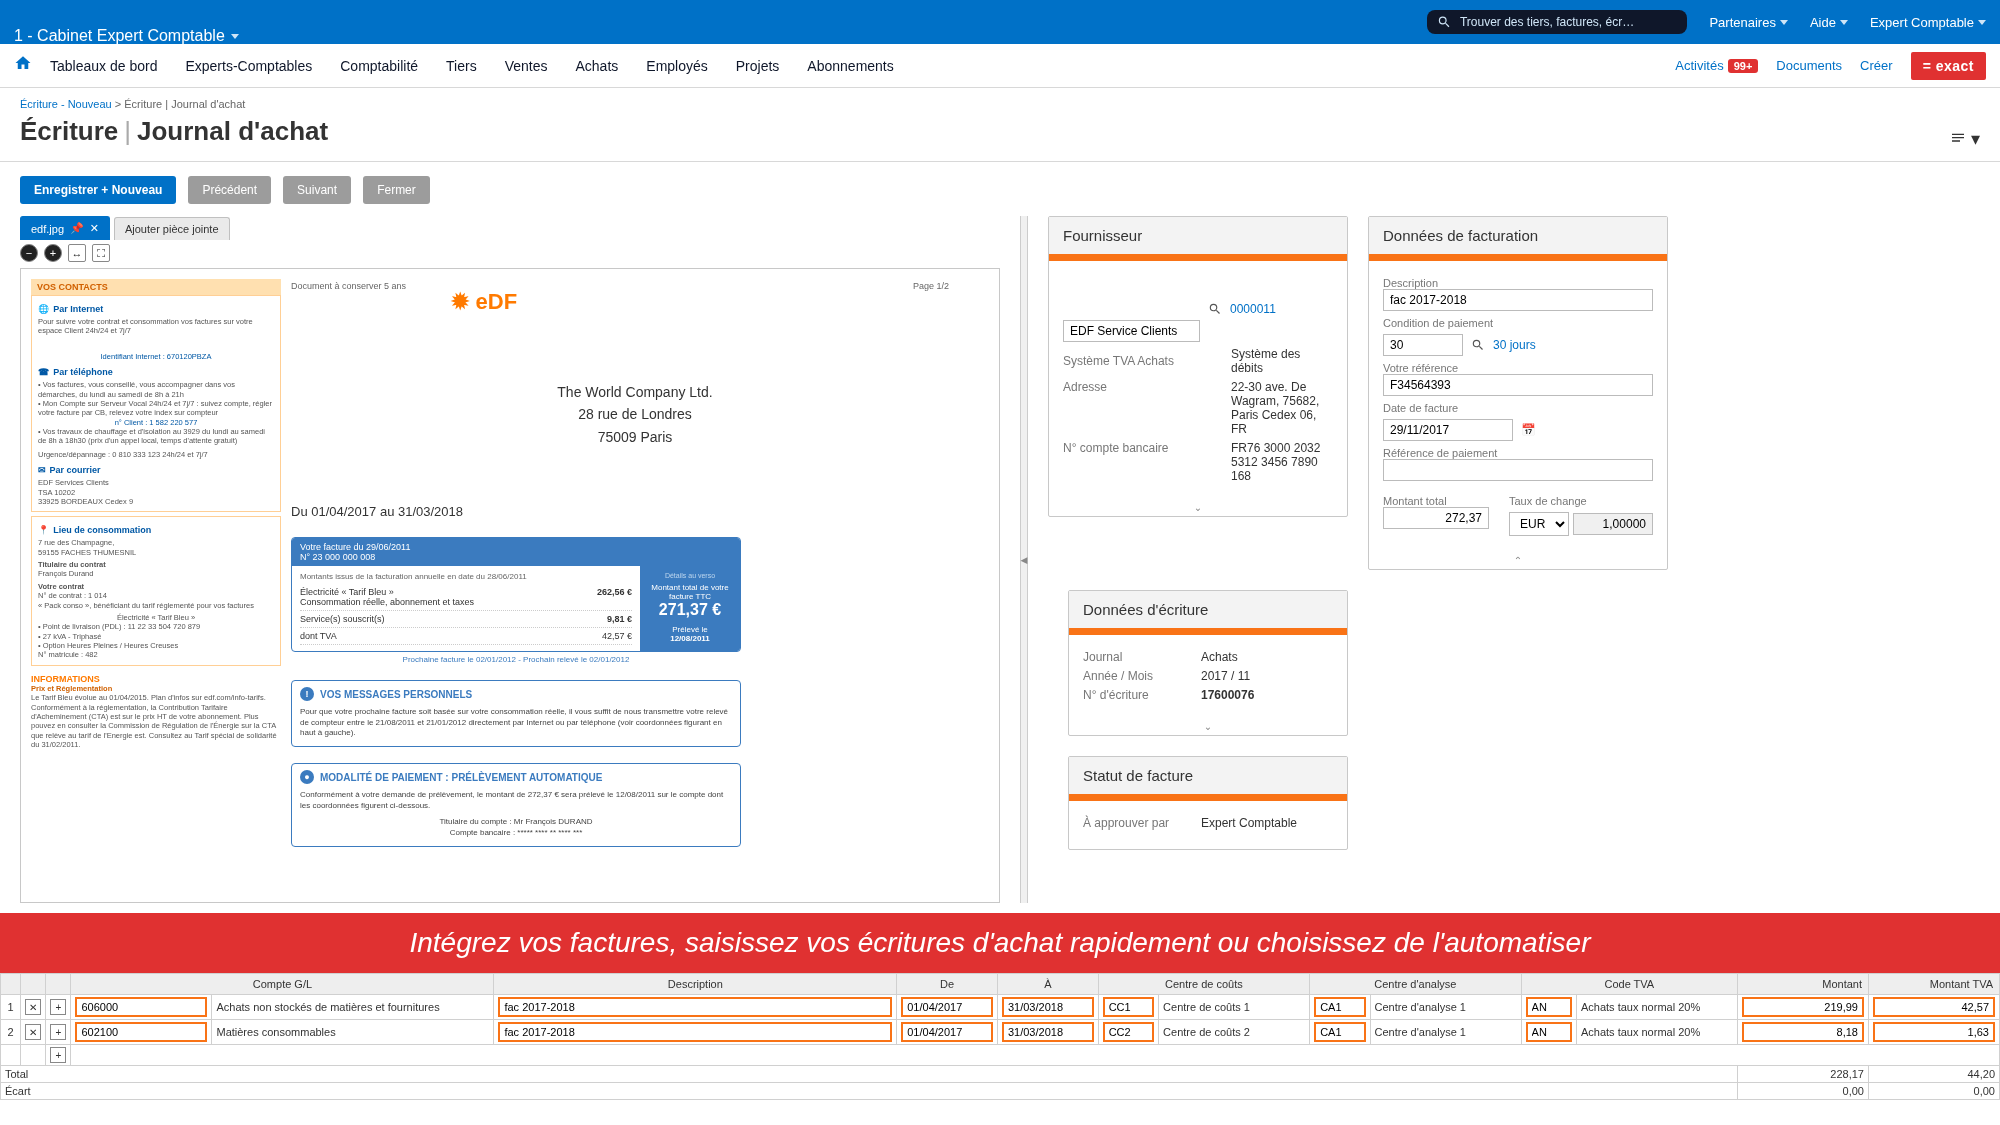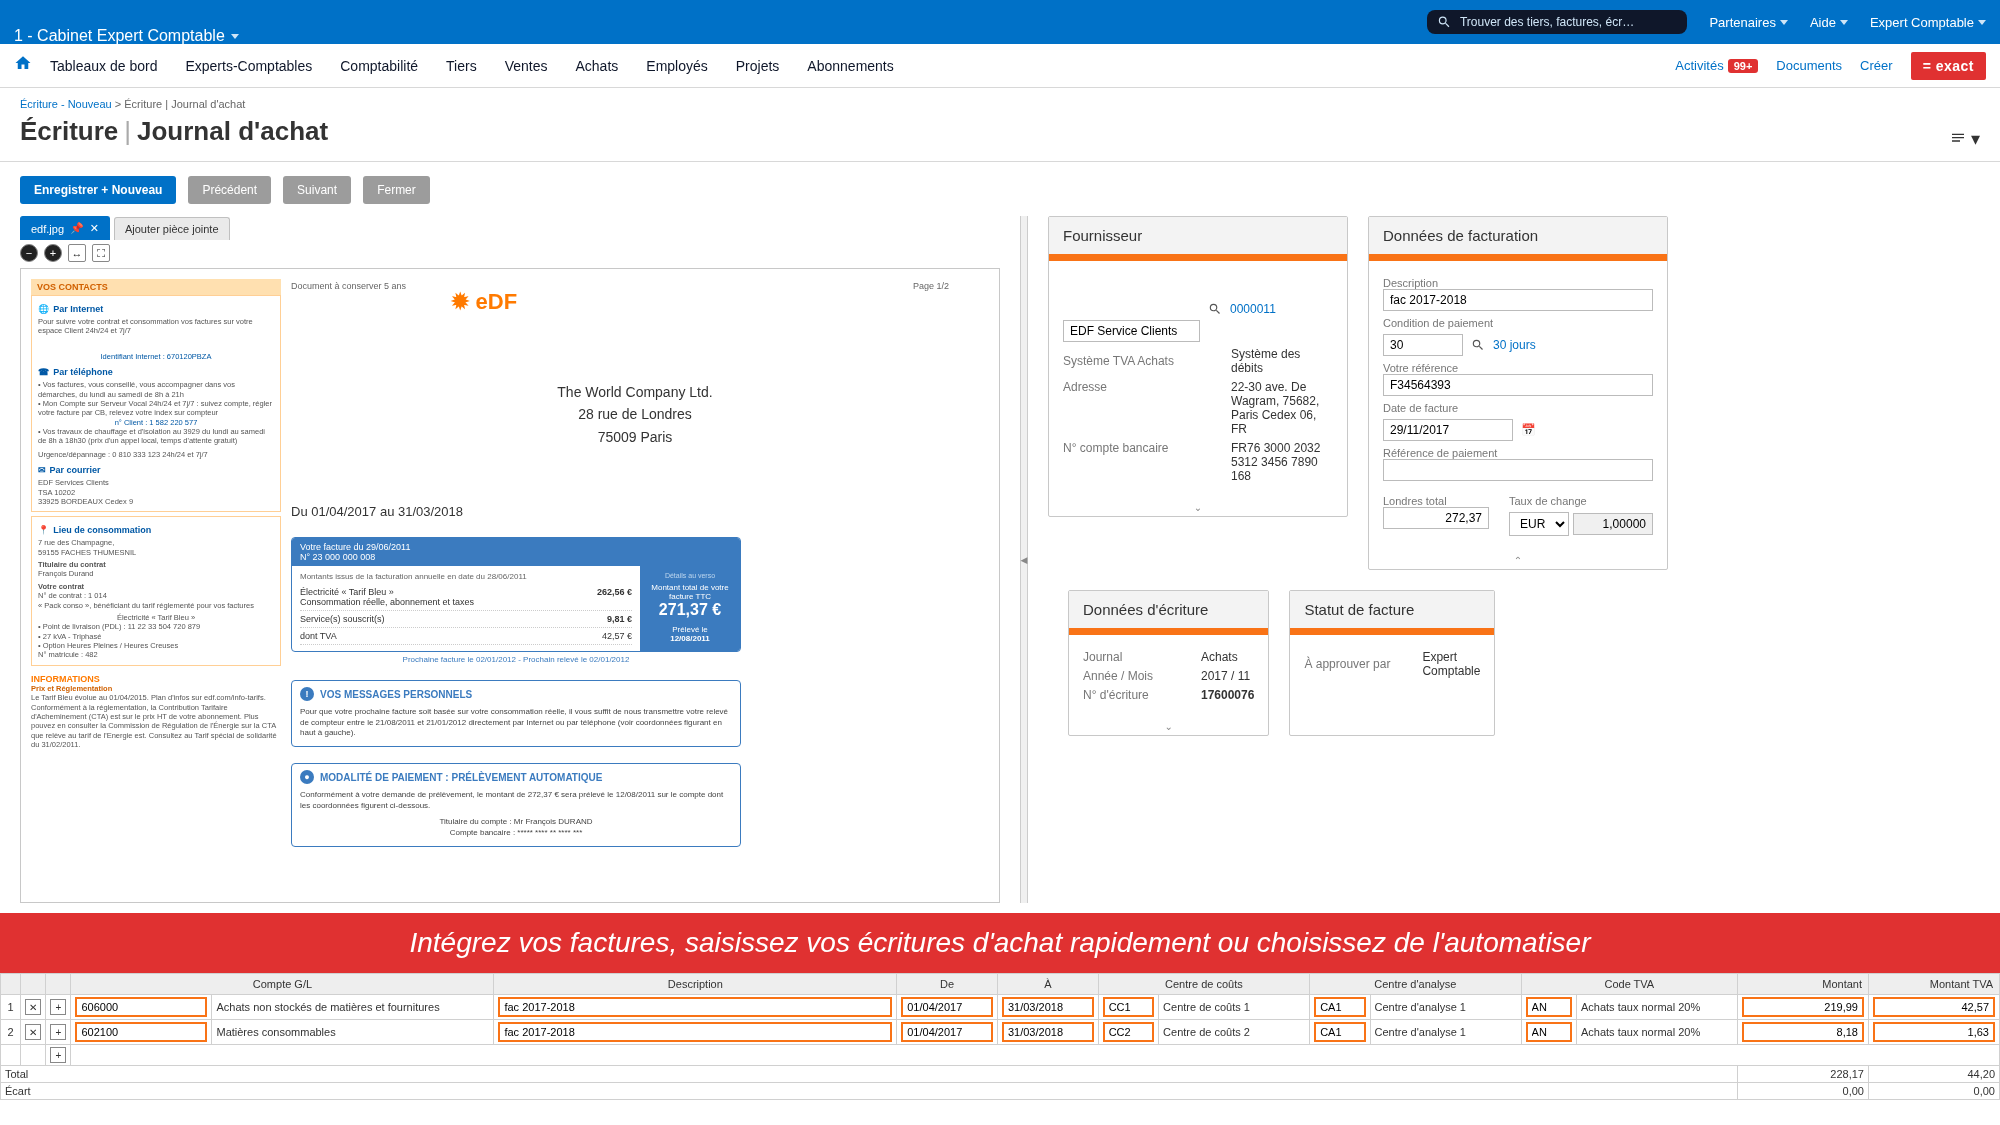--- a/index.html
+++ b/index.html
@@ -100,21 +100,21 @@
 .inp { border:1px solid #bbb; padding:3px 6px; font-size:12px; width:100%; background:#fff; }
 .inp.sm { width:80px; }
 .inp.md { width:130px; }
 .inp.ro { background:#f0f0f0; }
 .link { color:#0071c7; cursor:pointer; }
 .mag { width:14px; height:14px; display:inline-block; }
 .mag svg { width:14px; height:14px; fill:#555; }
 
 .panel-col1 { width:300px; }
 .panel-col2 { width:300px; }
-.panel-col3 { width:300px; display:flex; gap:20px;padding-left:20px; }
+.panel-col3 { width:300px; display:flex; flex-direction:column; gap:20px;padding-left:20px; }
 
 
 .red-banner { background:#e03131; color:#fff; font-size:28px; font-style:italic; text-align:center; padding:14px 10px; margin-top:10px; }
 
 
 .grid-wrap { margin-top:0; }
 table.grid { width:100%; border-collapse:collapse; font-size:11px; }
 table.grid th { background:#eee; border:1px solid #d0d0d0; padding:4px 6px; font-weight:normal; color:#333; }
 table.grid td { border:1px solid #d0d0d0; padding:2px 4px; background:#fff; }
 table.grid td input { width:100%; border:2px solid #f97316; padding:2px 4px; font-size:11px; }
@@ -392,21 +392,21 @@
         <input class="inp" value="F34564393" style="">
         <span class="field-label">Date de facture</span>
         <div class="field-row">
           <input class="inp md" value="29/11/2017" style="">
           <span>📅</span>
         </div>
         <span class="field-label">Référence de paiement</span>
         <input class="inp" value="" style="">
         <div style="display:flex;gap:20px;margin-top:8px">
           <div style="flex:1">
-            <span class="field-label">Londres total</span>
+            <span class="field-label">Montant total</span>
             <input class="inp tright" value="272,37" style="">
           </div>
           <div style="flex:1">
             <span class="field-label">Taux de change</span>
             <div class="field-row" style="gap:4px">
               <select class="inp" style="width:60px"><option>EUR</option></select>
               <input class="inp ro tright" style="width: 80px;" readonly="" value="1,00000">
             </div>
           </div>
         </div>

